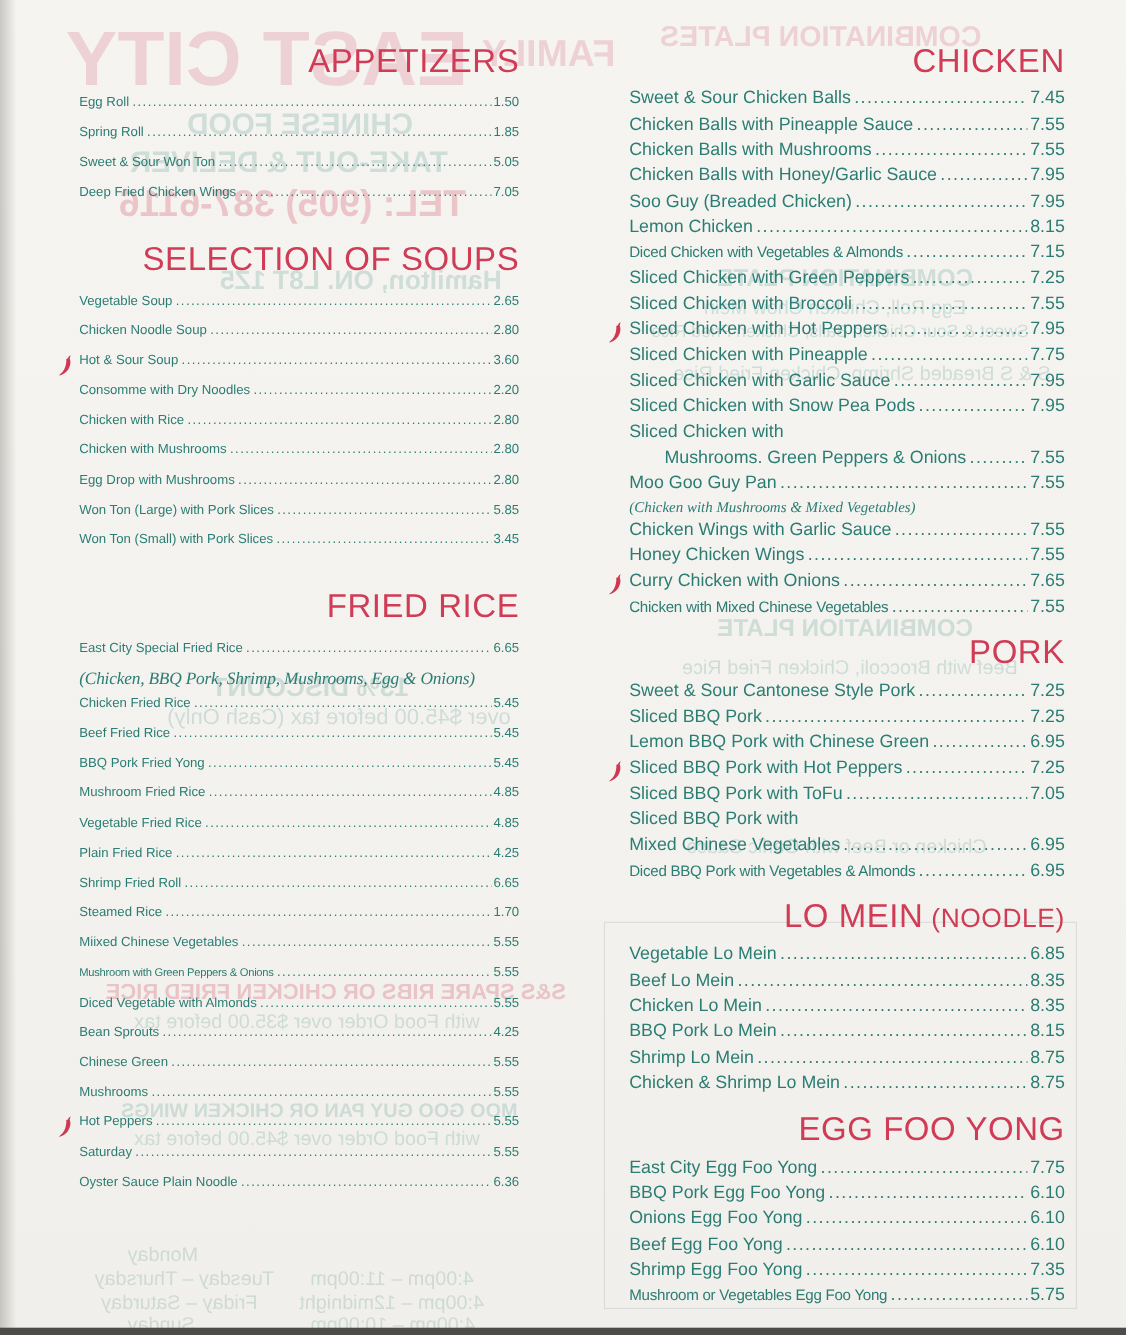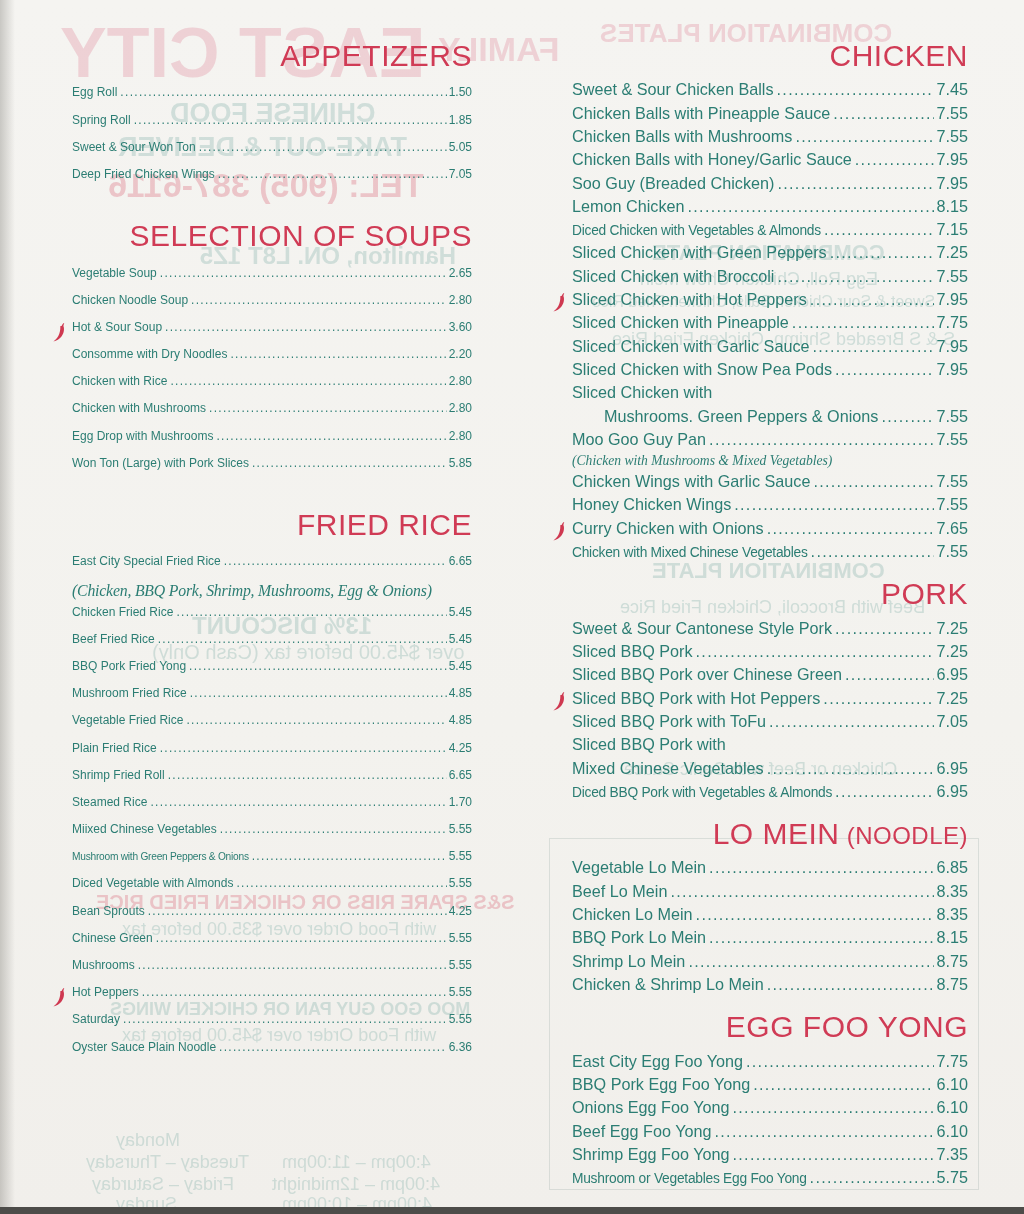--- a/index.html
+++ b/index.html
@@ -164,20 +164,25 @@
           <div class="row">
             <span class="nm">Egg Drop with Mushrooms</span>
             <span class="dots"></span>
             <span class="pr">2.80</span>
           </div>
           <div class="row">
             <span class="nm">Won Ton (Large) with Pork Slices</span>
             <span class="dots"></span>
             <span class="pr">5.85</span>
           </div>
+          <div class="row">
+            <span class="nm">Won Ton (Small) with Pork Slices</span>
+            <span class="dots"></span>
+            <span class="pr">3.45</span>
+          </div>
         </section>
         <section class="menu-section">
           <h2 class="sec-title">FRIED RICE</h2>
           <div class="row">
             <span class="nm">East City Special Fried Rice</span>
             <span class="dots"></span>
             <span class="pr">6.65</span>
           </div>
           <div class="note">(Chicken, BBQ Pork, Shrimp, Mushrooms, Egg &amp; Onions)</div>
           <div class="row">
@@ -387,21 +392,21 @@
             <span class="nm">Sweet &amp; Sour Cantonese Style Pork</span>
             <span class="dots"></span>
             <span class="pr">7.25</span>
           </div>
           <div class="row">
             <span class="nm">Sliced BBQ Pork</span>
             <span class="dots"></span>
             <span class="pr">7.25</span>
           </div>
           <div class="row">
-            <span class="nm">Sliced BBQ Pork over Chinese Green</span>
+            <span class="nm">Lemon BBQ Pork with Chinese Green</span>
             <span class="dots"></span>
             <span class="pr">6.95</span>
           </div>
           <div class="row">
             <svg class="chili" viewBox="0 0 14 24">
               <path d="M10.8 4.2 C11.3 2.6 12.3 1.6 13.6 1.2 C13.1 2.4 12.8 3.3 12.6 4.6 C14.2 8.4 12.9 13.4 10.2 16.9 C8.2 19.5 4.8 21.6 1.2 22.2 C4.4 19.7 6.7 17 7.9 13.4 C8.9 10.4 9.3 7.1 9 4.9 Z" fill="#cf3850"></path>
             </svg>
             <span class="nm">Sliced BBQ Pork with Hot Peppers</span>
             <span class="dots"></span>
             <span class="pr">7.25</span>

